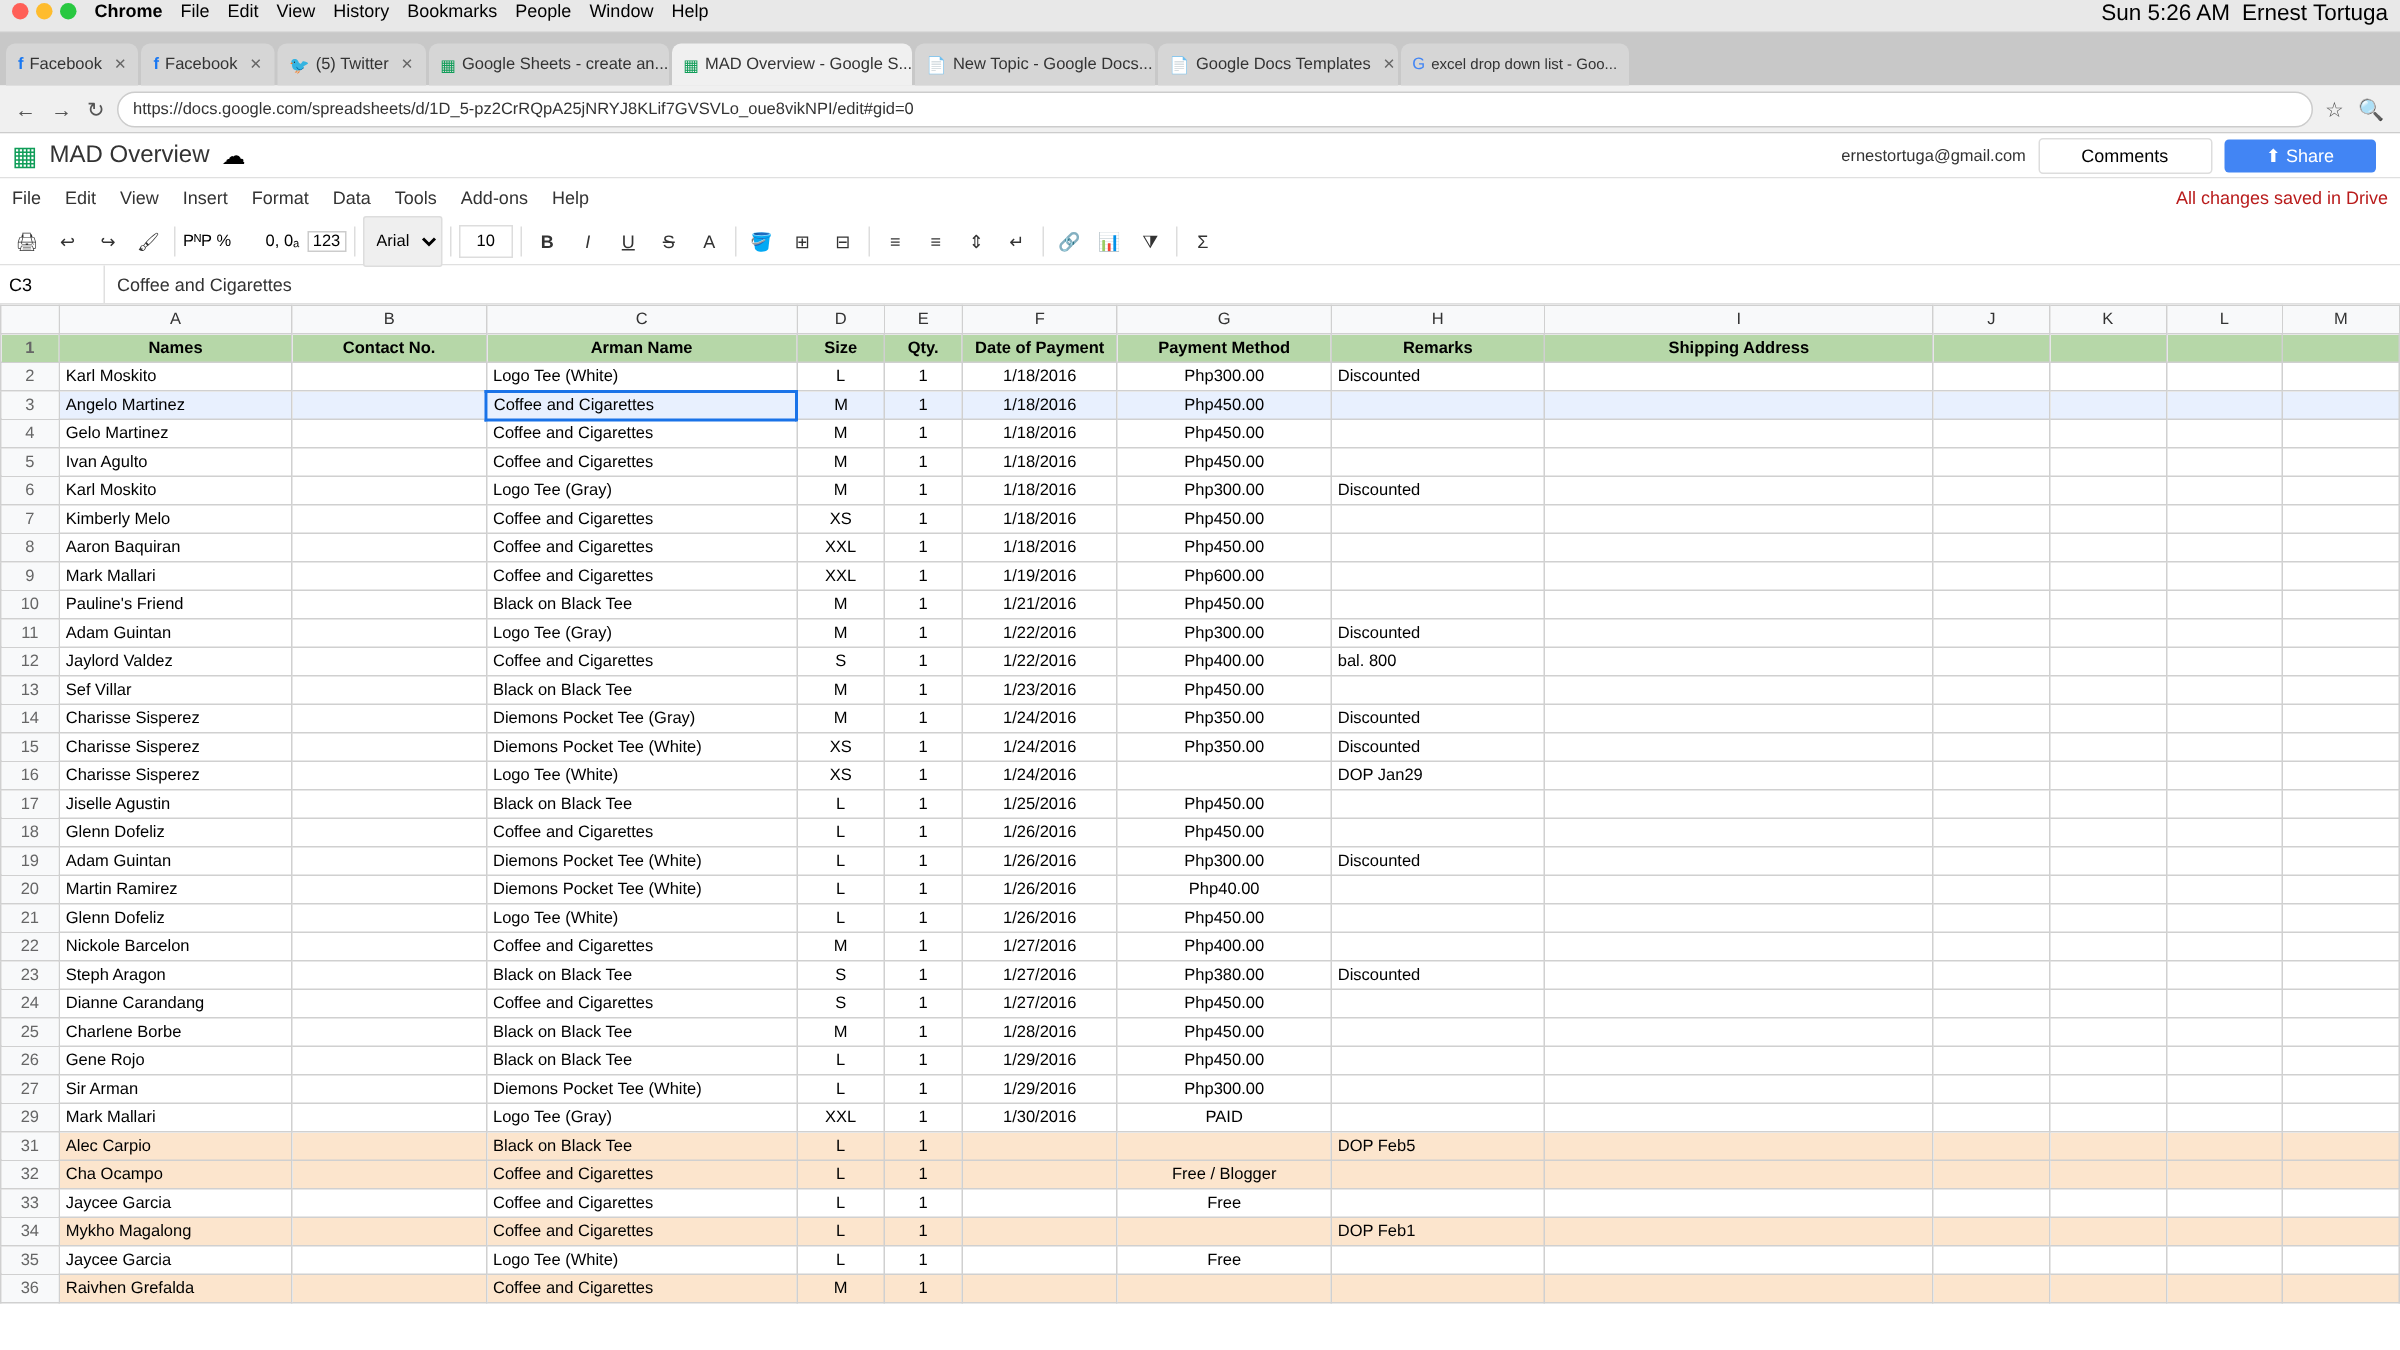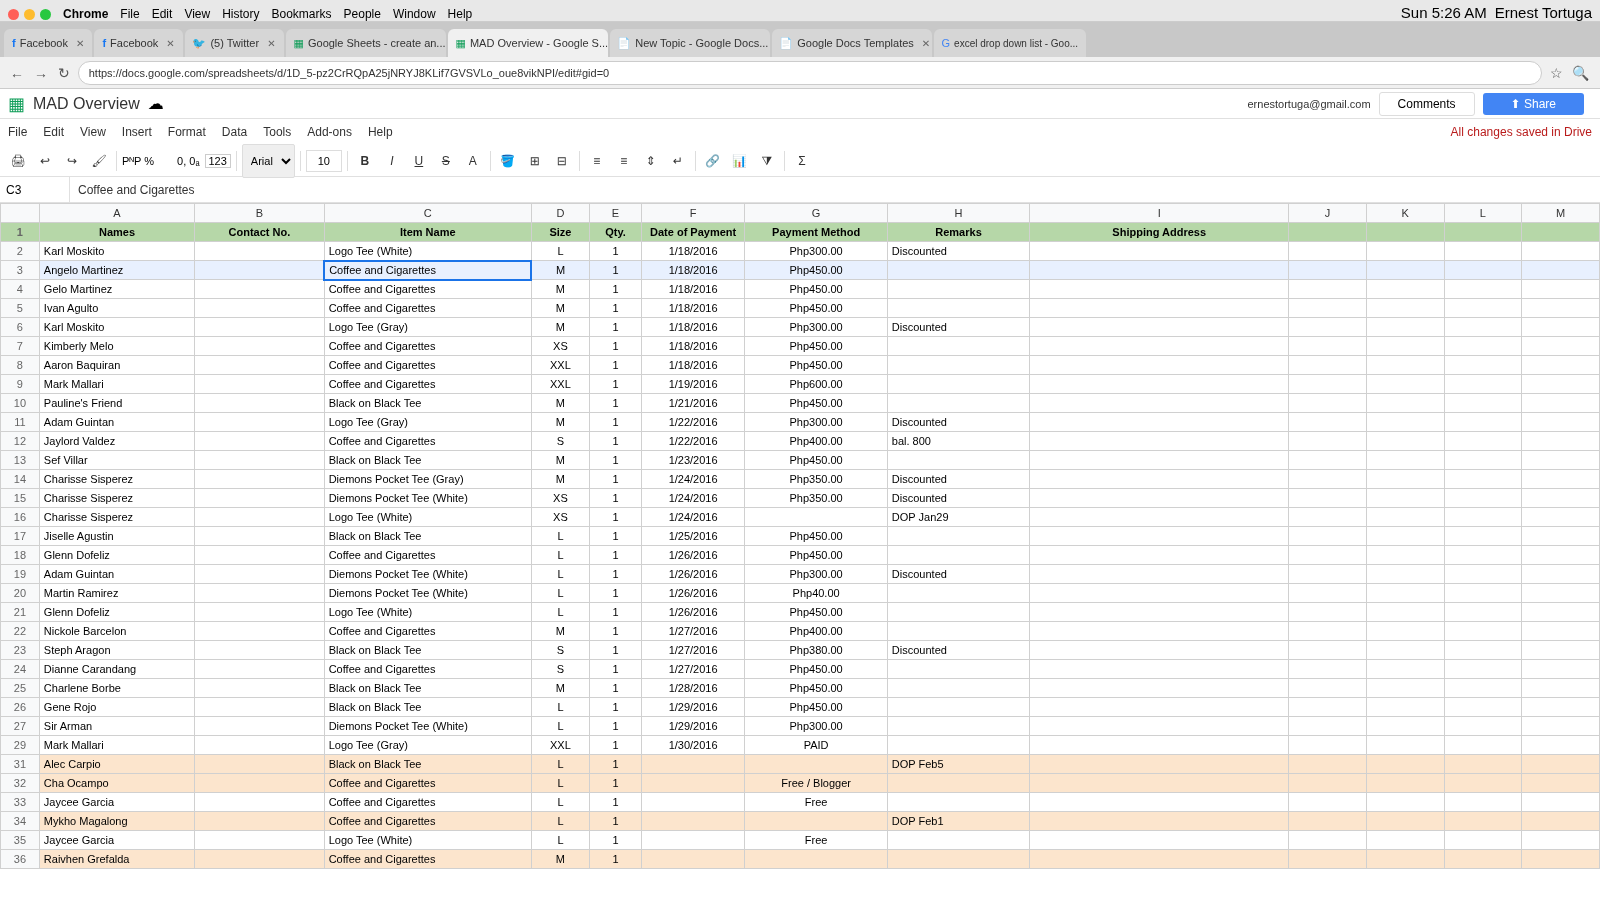--- a/index.html
+++ b/index.html
@@ -3,21 +3,21 @@
   <meta charset="utf-8">
   <style>
     * { margin: 0; padding: 0; box-sizing: border-box; }
     body { font-family: Arial, sans-serif; font-size: 12px; background: #fff; overflow: hidden; width: 1600px; height: 900px; }
 
     
     .mac-topbar {
       height: 22px;
       background: #e8e8e8;
       display: flex;
-      align-items: flex-end;
+      align-items: flex-start;
       padding: 0 8px;
       border-bottom: 1px solid #ccc;
       justify-content: space-between;
     }
     .mac-topbar-left { display: flex; align-items: center; gap: 12px; font-size: 12px; font-weight: 500; }
     .mac-topbar-right { display: flex; align-items: center; gap: 8px; font-size: 15px; }
     .mac-dots { display: flex; gap: 5px; }
     .mac-dot { width: 11px; height: 11px; border-radius: 50%; }
     .mac-dot.red { background: #ff5f57; }
     .mac-dot.yellow { background: #febc2e; }
@@ -178,21 +178,21 @@
       background: #e8f0fe !important;
     }
     table.sheet tr.pink-row td:not(.row-num) { background: #fce5cd; }
     table.sheet td.center { text-align: center; }
 
     
     .top-right-btns {
       display: flex; align-items: center; gap: 8px; margin-left: auto; padding-right: 8px;
     }
     .comments-btn {
-      padding: 4px 18px; font-size: 12px; border: 1px solid #ddd; border-radius: 3px;
+      padding: 4px 28px; font-size: 12px; border: 1px solid #ddd; border-radius: 3px;
       background: #fff; cursor: pointer;
     }
     .share-btn {
       padding: 4px 28px; font-size: 12px; background: #4285f4; color: #fff;
       border: none; border-radius: 3px; cursor: pointer;
     }
     .user-email { font-size: 11px; color: #333; }
   </style>
 </head>
 <body>
@@ -375,21 +375,21 @@
         <th>K</th>
         <th>L</th>
         <th>M</th>
       </tr>
     </thead>
     <tbody id="sheet-body">
     <tr class="header-row">
           <td class="row-num">1</td>
           <td>Names</td>
           <td>Contact No.</td>
-          <td>Item Name</td>
+          <td>Arman Name</td>
           <td>Size</td>
           <td>Qty.</td>
           <td>Date of Payment</td>
           <td>Payment Method</td>
           <td>Remarks</td>
           <td>Shipping Address</td>
           <td></td>
           <td></td>
           <td></td>
           <td></td>

